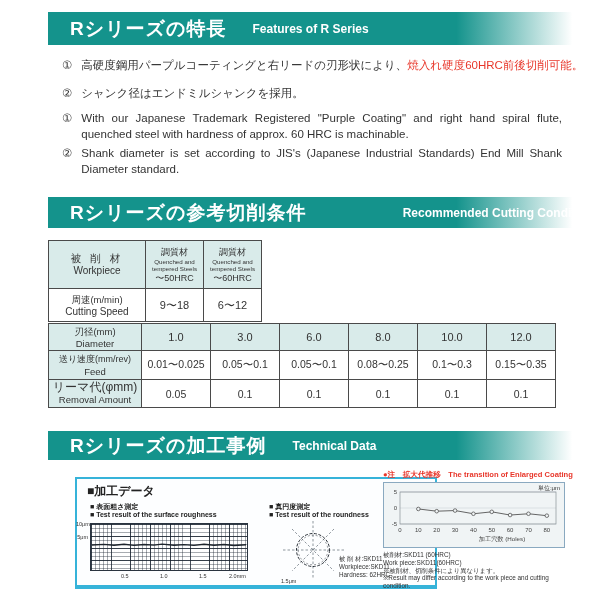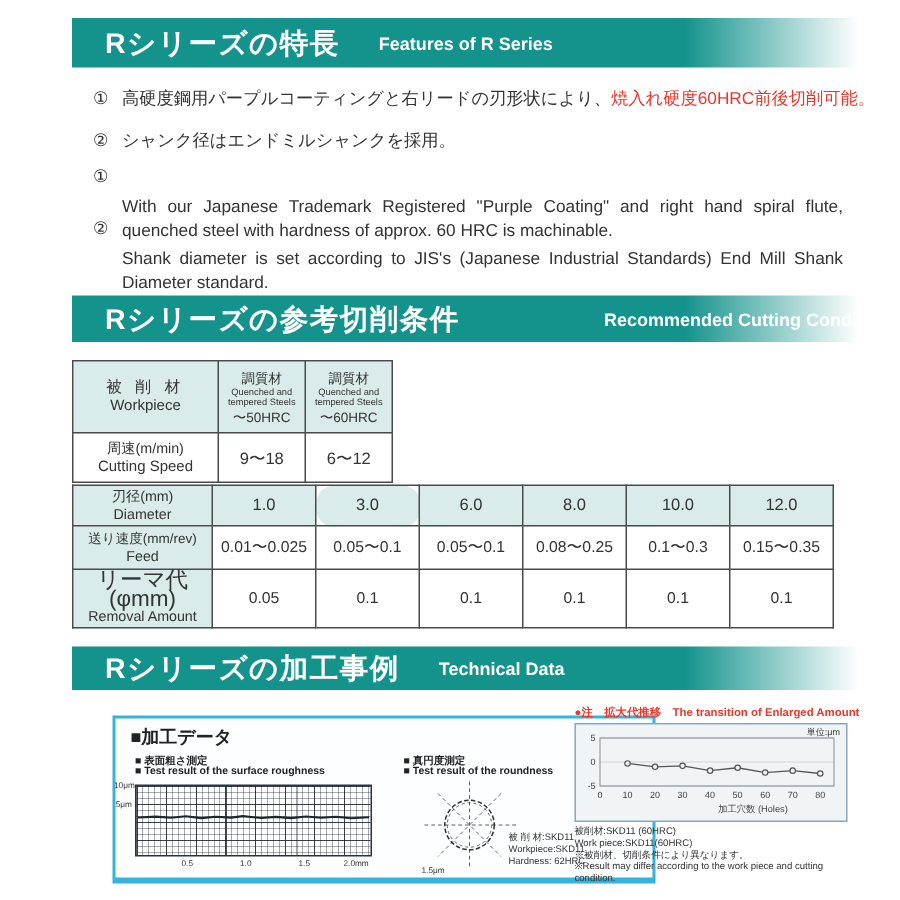--- a/index.html
+++ b/index.html
@@ -7,21 +7,21 @@
         font-family:"Liberation Sans",sans-serif;color:#333;padding-left:48px;}
   .bar{position:absolute;left:48px;width:552px;display:flex;align-items:center;gap:26px;
        padding-left:22px;box-sizing:border-box;color:#fff;
        background:linear-gradient(90deg,#14938c 0%,#14938c 74%,rgba(20,147,140,0) 95%);}
   .bar .jp{font-size:19px;font-weight:bold;letter-spacing:1px;white-space:nowrap;}
   .bar .en{font-size:12px;font-weight:bold;white-space:nowrap;}
   .jp-bullet{position:absolute;left:62px;font-size:11.5px;white-space:nowrap;}
   .jp-bullet .num{margin-right:9px;}
   .red{color:#e8372b;}
   .en-bullet{position:absolute;left:62px;display:flex;gap:9px;font-size:11.5px;line-height:16px;width:500px;}
-  .en-bullet .txt{text-align:justify;margin-top:20px;}
+  .en-bullet .txt{text-align:justify;}
   table{border-collapse:collapse;position:absolute;table-layout:fixed;}
   td{border:1px solid #4a4a4a;text-align:center;vertical-align:middle;padding:0;color:#333;}
   .th{background:#d9ebea;}
   .c-jp{font-size:10.5px;line-height:13px;}
   .c-en{font-size:10px;line-height:12px;}
   .c-sm{font-size:6.2px;line-height:7px;}
   .c-val{font-size:11px;margin-left:24px;}
   #databox{position:absolute;left:55px;top:477px;width:362px;height:112px;box-sizing:border-box;
            border:2px solid #36b3d9;border-bottom-width:4px;background:#fdfeff;margin-left:20px;}
   .boxtitle{position:absolute;left:10px;top:4px;font-size:12px;font-weight:bold;color:#222;}
@@ -107,41 +107,41 @@
     </table>
 
   <table style="left:48px;top:323px;">
     <tbody>
         <tr>
       <td class="th" style="width:92px;height:26px;">
         <div class="c-jp" style="font-size:9.5px;">刃径(mm)</div>
         <div class="c-en" style="font-size:9.5px;">Diameter</div>
       </td>
       <td class="th c-val" style="width:68px;">1.0</td>
-      <td class="th c-val" style="width:68px;border-radius:11px;">3.0</td>
+      <td class="th c-val" style="width:68px;">3.0</td>
       <td class="th c-val" style="width:68px;">6.0</td>
       <td class="th c-val" style="width:68px;">8.0</td>
       <td class="th c-val" style="width:68px;">10.0</td>
       <td class="th c-val" style="width:68px;">12.0</td>
     </tr>
     <tr>
       <td class="th" style="height:28px;">
         <div class="c-jp" style="font-size:9px;">送り速度(mm/rev)</div>
         <div class="c-en" style="font-size:9.5px;">Feed</div>
       </td>
       <td class="c-val" style="font-size:10.5px;">0.01〜0.025</td>
       <td class="c-val" style="font-size:10.5px;">0.05〜0.1</td>
       <td class="c-val" style="font-size:10.5px;">0.05〜0.1</td>
       <td class="c-val" style="font-size:10.5px;">0.08〜0.25</td>
       <td class="c-val" style="font-size:10.5px;">0.1〜0.3</td>
       <td class="c-val" style="font-size:10.5px;">0.15〜0.35</td>
     </tr>
     <tr>
       <td class="th" style="height:27px;">
-        <div class="c-jp" style="font-size:15px;">リーマ代(φmm)</div>
+        <div class="c-jp" style="font-size:12px;">リーマ代(φmm)</div>
         <div class="c-en" style="font-size:9.5px;">Removal Amount</div>
       </td>
       <td class="c-val" style="font-size:10.5px;">0.05</td>
       <td class="c-val" style="font-size:10.5px;">0.1</td>
       <td class="c-val" style="font-size:10.5px;">0.1</td>
       <td class="c-val" style="font-size:10.5px;">0.1</td>
       <td class="c-val" style="font-size:10.5px;">0.1</td>
       <td class="c-val" style="font-size:10.5px;">0.1</td>
     </tr>
   </tbody>
@@ -183,21 +183,21 @@
       <circle cx="38" cy="31" r="14.8" fill="none" stroke="#2a3138" stroke-width="0.5" stroke-dasharray="2,2"></circle>
     </svg>
     <div class="rinfo">
       <div>被 削 材:SKD11</div>
       <div>Workpiece:SKD11</div>
       <div>Hardness: 62HRC</div>
     </div>
     <span class="rscale">1.5μm</span>
   </div>
 
-  <div id="note-title">●注　拡大代推移　The transition of Enlarged Amount</div>
+  <div id="note-title">●注　拡大代推移　The transition of Enlarged Coating</div>
   <div id="chartbox">
     <span id="unit-label">単位:μm</span>
     <svg id="transition-chart" width="182" height="58">
         <line x1="16" x2="172" y1="3" y2="3" stroke="#c6ccd0" stroke-width="0.5"></line>
         <text x="13" y="5" text-anchor="end" font-size="6" fill="#444">5</text>
         <line x1="16" x2="172" y1="19" y2="19" stroke="#c6ccd0" stroke-width="0.5"></line>
         <text x="13" y="21" text-anchor="end" font-size="6" fill="#444">0</text>
         <line x1="16" x2="172" y1="35" y2="35" stroke="#c6ccd0" stroke-width="0.5"></line>
         <text x="13" y="37" text-anchor="end" font-size="6" fill="#444">-5</text>
         <rect x="16" y="3" width="156" height="32" fill="none" stroke="#8a9299" stroke-width="0.7"></rect>

